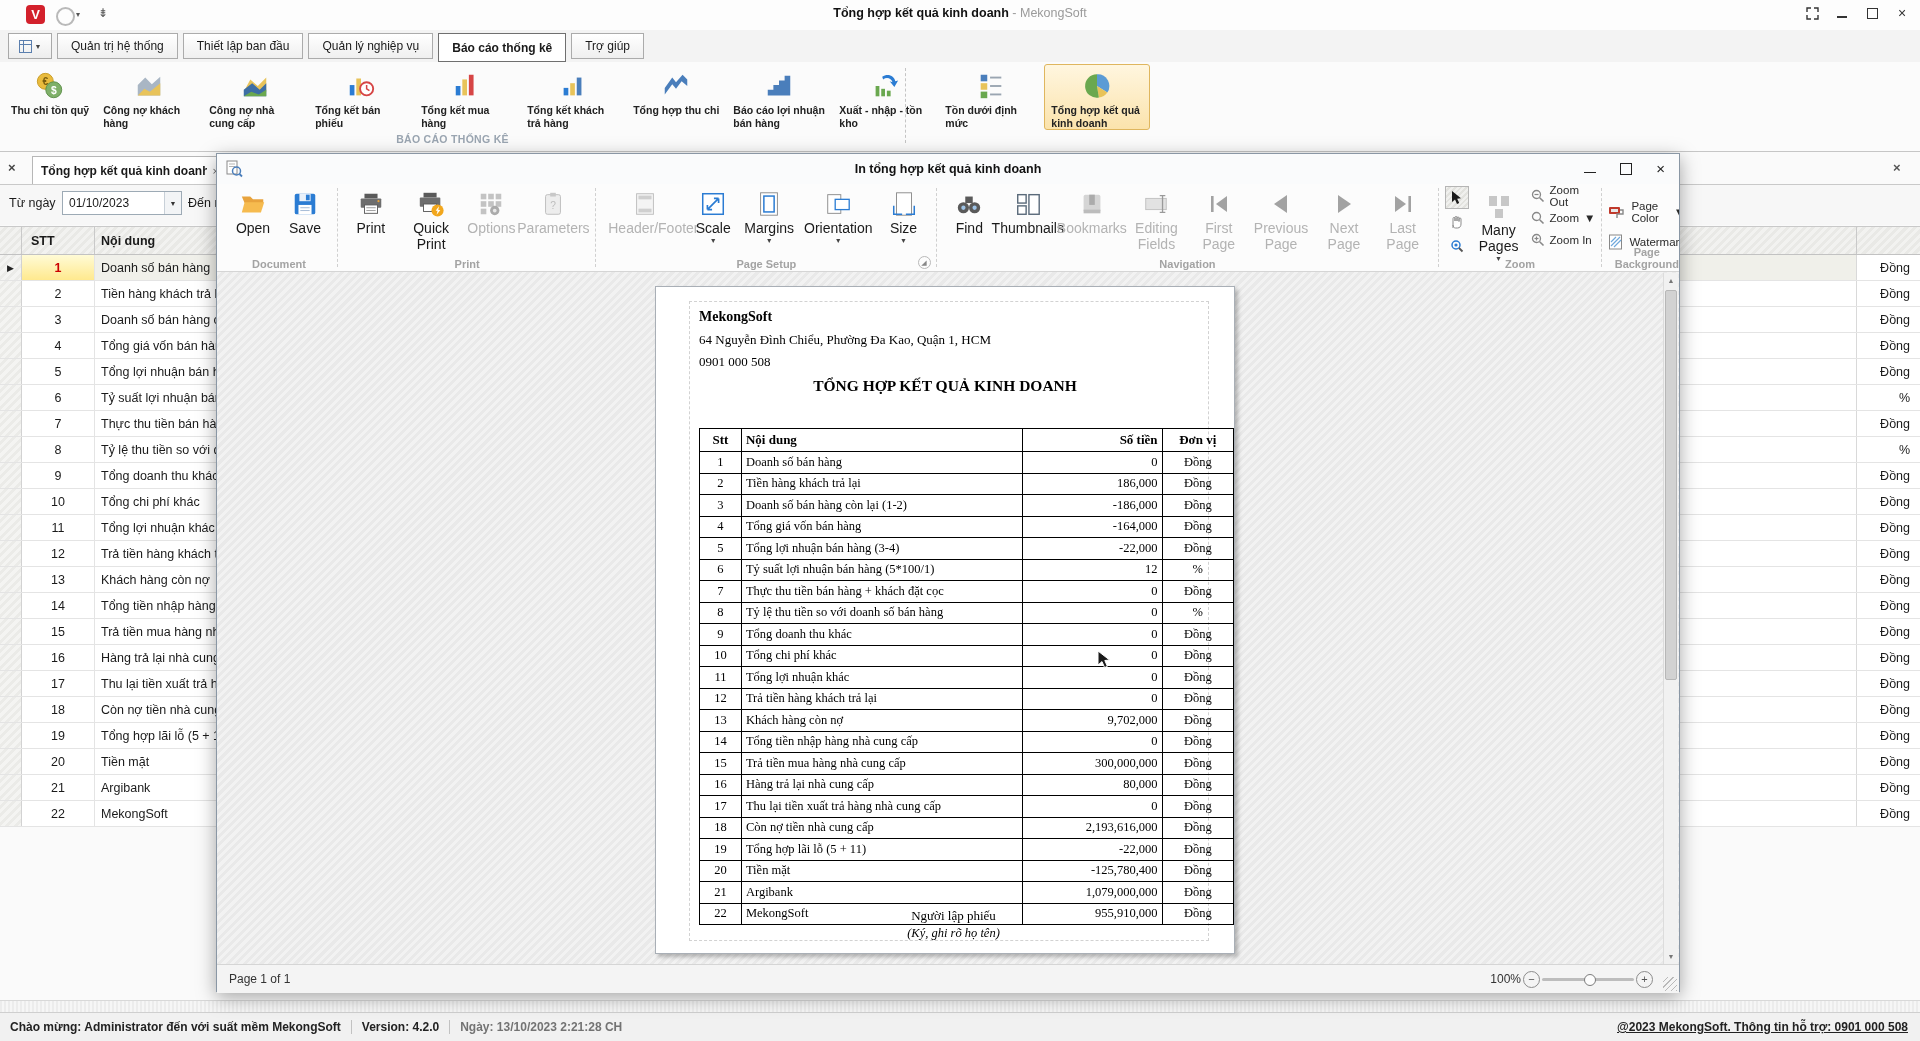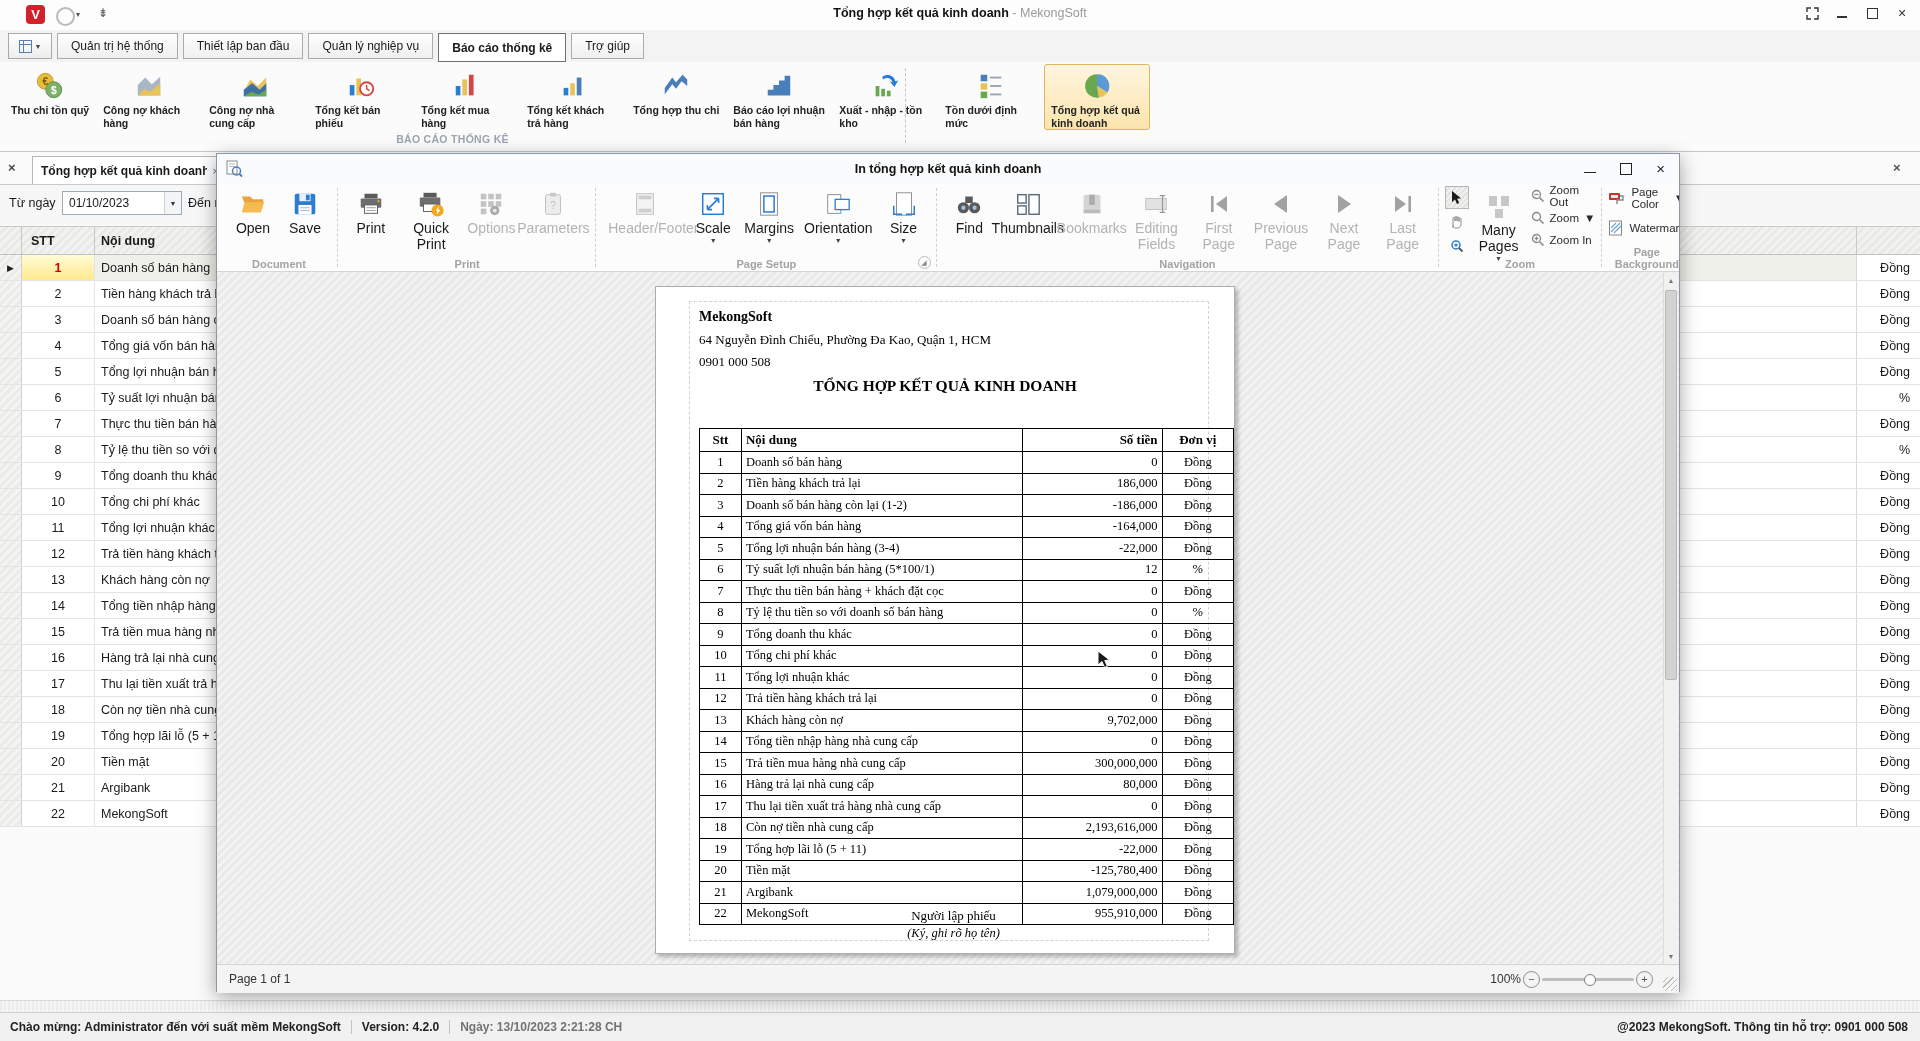--- a/index.html
+++ b/index.html
@@ -82,21 +82,21 @@
 
   .hscroll{left:0;top:1000px;width:1920px;height:12px;background:repeating-linear-gradient(90deg,#ececec 0 2px,#f6f6f6 2px 4px);border-top:1px solid #d8d8d8;box-sizing:border-box;}
 
   
   .statusbar{left:0;top:1012px;width:1920px;height:29px;background:#f1f1f1;border-top:1px solid #cfcfcf;box-sizing:border-box;
     display:flex;align-items:center;font-size:12px;font-weight:bold;}
   .sb-sep{width:1px;height:14px;background:#c2c2c2;margin:0 10px;}
   .sb-welcome{margin-left:10px;color:#222;}
   .sb-version{color:#222;}
   .sb-date{color:#737373;text-align:right;}
-  .sb-right{margin-left:auto;margin-right:12px;color:#222;}
+  .sb-right{margin-left:auto;margin-right:12px;color:#222;text-decoration:underline;}
 
   
   .dialog{left:216px;top:153px;width:1464px;height:839px;background:#f6f7f8;border:1px solid #8a97a5;box-sizing:border-box;
     box-shadow:0 5px 18px rgba(0,0,0,.35);z-index:20;}
   .dlg-title{left:0;top:0;width:100%;height:30px;background:#fafbfc;display:flex;align-items:center;}
   .dlg-title .dtext{position:absolute;left:0;width:100%;text-align:center;font-size:12.5px;font-weight:bold;color:#111;}
   .dlg-icon{margin-left:8px;z-index:2;}
   .dlg-winbtns{position:absolute;right:14px;top:7px;display:flex;gap:24px;align-items:center;z-index:2;}
   .dlg-toolbar{left:0;top:30px;width:100%;height:88px;background:#fcfcfc;border-bottom:1px solid #d5d5d5;box-sizing:border-box;
     display:flex;align-items:stretch;padding-left:6px;overflow:hidden;}
@@ -109,21 +109,21 @@
   .tbtn.dis .tlbl{color:#b3b3b3;}
   .tbtn .dd{font-size:7px;color:#444;margin-top:1px;}
   .launcher{position:absolute;right:3px;bottom:2px;width:11px;height:11px;border:1px solid #b9b9b9;border-radius:50%;
     display:flex;align-items:center;justify-content:center;font-size:7px;color:#888;}
   
   .zg-tools{display:flex;flex-direction:column;gap:1px;margin-right:4px;}
   .zg-tool{width:22px;height:21px;display:flex;align-items:center;justify-content:center;border:1px solid transparent;}
   .zg-tool.sel{background:repeating-linear-gradient(135deg,#f0f0ee 0 2px,#e2e2de 2px 4px);border:1px solid #b5b5b5;}
   .zg-rows{display:flex;flex-direction:column;justify-content:space-between;height:64px;margin-left:6px;}
   .zg-row{display:flex;align-items:center;gap:5px;font-size:11.5px;color:#2a2a2a;height:20px;}
-  .pb-rows{display:flex;flex-direction:column;justify-content:flex-start;gap:10px;height:64px;}
+  .pb-rows{display:flex;flex-direction:column;justify-content:flex-end;gap:10px;height:64px;}
   .pb-row{display:flex;align-items:center;gap:6px;font-size:11.5px;color:#2a2a2a;}
   .ex-rows{display:flex;flex-direction:column;justify-content:center;gap:8px;height:64px;}
   .ex-row{display:flex;align-items:center;gap:4px;}
 
   
   .preview{left:0;top:118px;width:100%;height:693px;box-sizing:border-box;
     background:repeating-linear-gradient(135deg,#f2f2f2 0 3px,#e9e9e9 3px 6px);border-bottom:1px solid #d5d5d5;overflow:hidden;}
   .page{position:absolute;left:438px;top:14px;width:580px;height:668px;background:#fff;border:1px solid #a9afb6;
     box-shadow:3px 3px 4px rgba(0,0,0,.25);box-sizing:border-box;}
   .pmargin{position:absolute;left:33px;top:14px;right:25px;bottom:12px;border:1px dashed #d2d2d2;}

